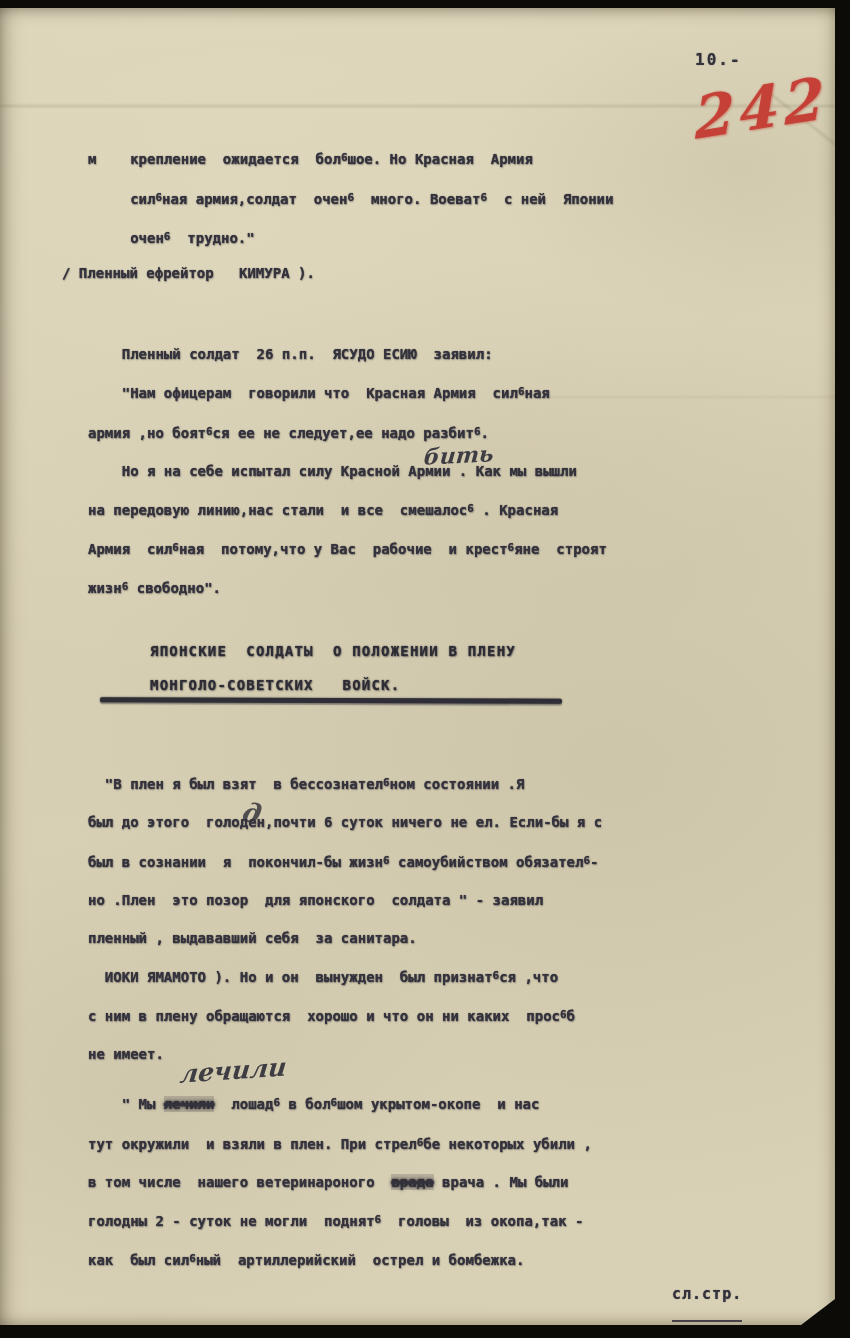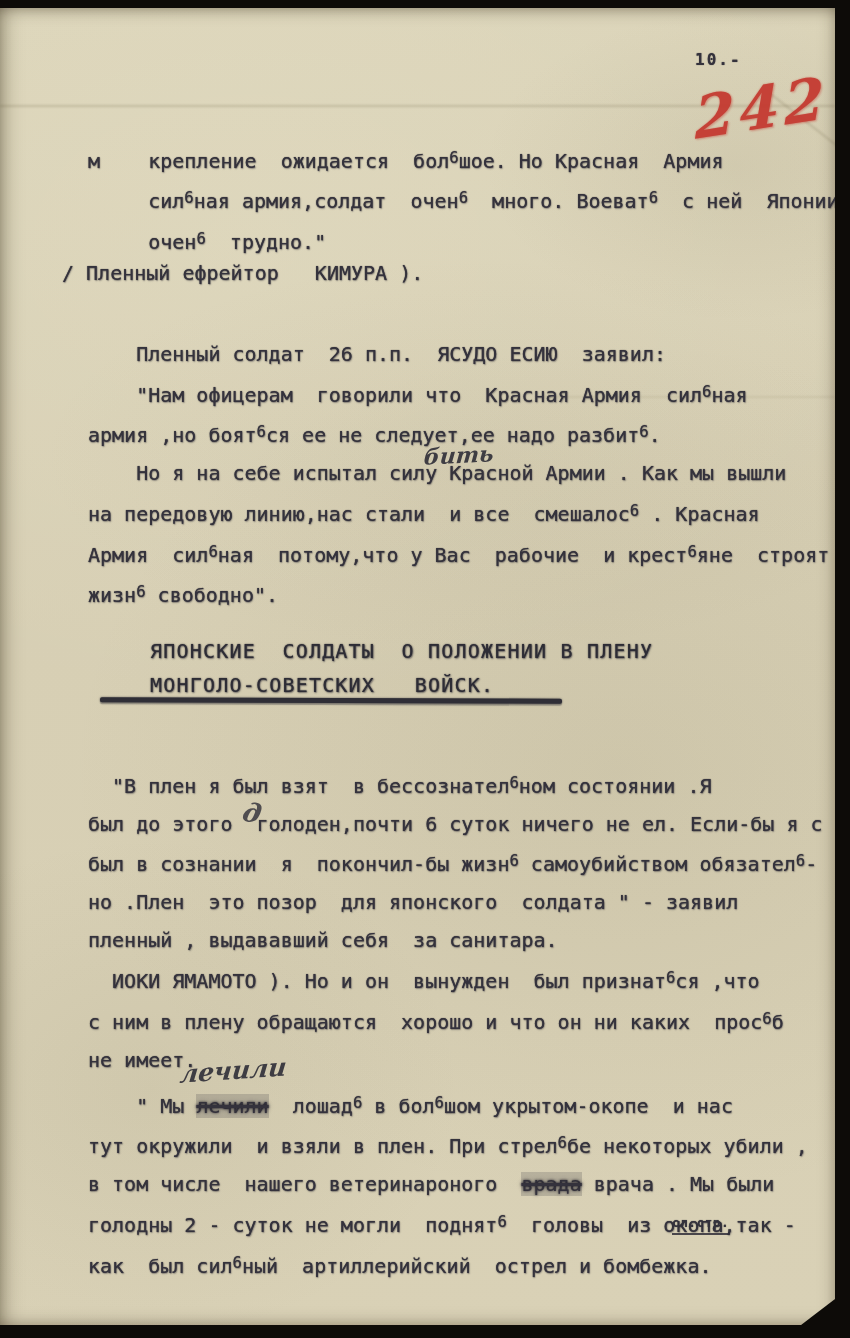--- a/index.html
+++ b/index.html
@@ -26,21 +26,21 @@
     clip-path: polygon(0 0, 100% 0, 100% calc(100% - 26px), calc(100% - 34px) 100%, 0 100%);
     overflow:hidden;
   }
   .crease{position:absolute;background:rgba(105,96,66,.22);pointer-events:none;}
   #crease-h{left:0;top:97px;width:835px;height:2px;filter:blur(1px);}
   #crease-d{left:758px;top:118px;width:110px;height:2px;transform:rotate(38deg);filter:blur(1px);}
   #crease-h2{left:540px;top:388px;width:295px;height:2px;filter:blur(1.2px);opacity:.5;}
 
   
   .tw{
-    position:absolute;color:#34323c;font-weight:400;font-size:20px;line-height:38px;
+    position:absolute;color:#34323c;font-weight:700;font-size:14px;line-height:38px;
     letter-spacing:0;
     text-shadow:0 0 1px rgba(46,44,54,.9), .6px .9px 1.5px rgba(46,44,54,.45);
   }
   .tw-line{white-space:pre;}
   .ss{font-size:.78em;vertical-align:.30em;} 
   .struck{
     text-decoration:line-through;text-decoration-thickness:3px;
     background:rgba(52,50,62,.20);
     text-shadow:0 0 2px rgba(40,38,48,.95),0 0 4px rgba(40,38,48,.55);
   }
@@ -56,22 +56,22 @@
   #heading .h2{}
   #heading-underline{
     position:absolute;left:100px;top:690px;width:462px;height:5px;background:#2f2e36;
     box-shadow:0 0 2px rgba(47,46,54,.8), 0 2px 1px rgba(47,46,54,.35);
     transform:rotate(.2deg);border-radius:2px;
   }
 
   
   #page-number{position:absolute;top:42px;left:695px;font-size:16px;font-weight:700;color:#34323c;
                letter-spacing:2px;text-shadow:0 0 1px rgba(46,44,54,.9);}
-  #footer-mark{position:absolute;top:1208px;left:672px;font-size:12px;font-weight:700;color:#34323c;
-               letter-spacing:1px;border-bottom:2px solid rgba(48,46,56,.85);padding-bottom:3px;
+  #footer-mark{position:absolute;top:1277px;left:672px;font-size:15px;font-weight:700;color:#34323c;
+               letter-spacing:1px;border-bottom:2px solid rgba(48,46,56,.85);padding-bottom:17px;
                text-shadow:0 0 1px rgba(46,44,54,.9);}
 
   
   .hand{
     position:absolute;font-family:"DejaVu Serif", serif;font-style:italic;font-weight:700;
     color:#2f2e38;
   }
   #stamp-number{
     top:66px;left:694px;font-size:58px;letter-spacing:5px;color:#c4372e;
     transform:rotate(-9deg) skewX(-8deg);

